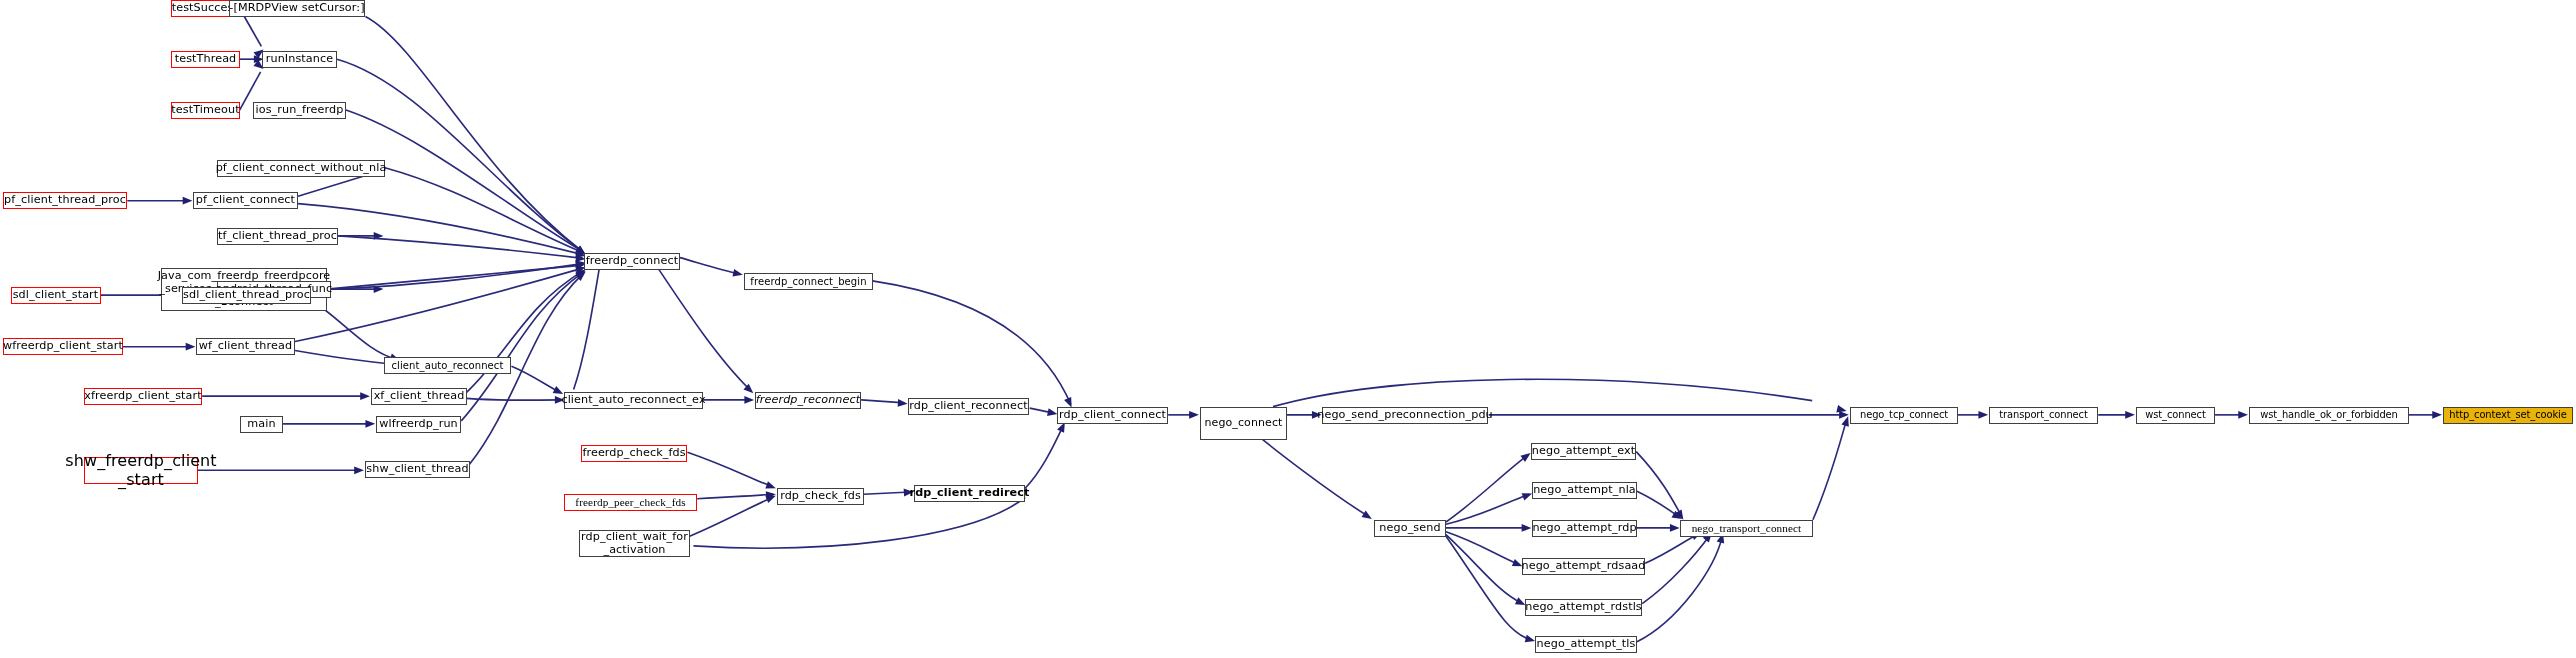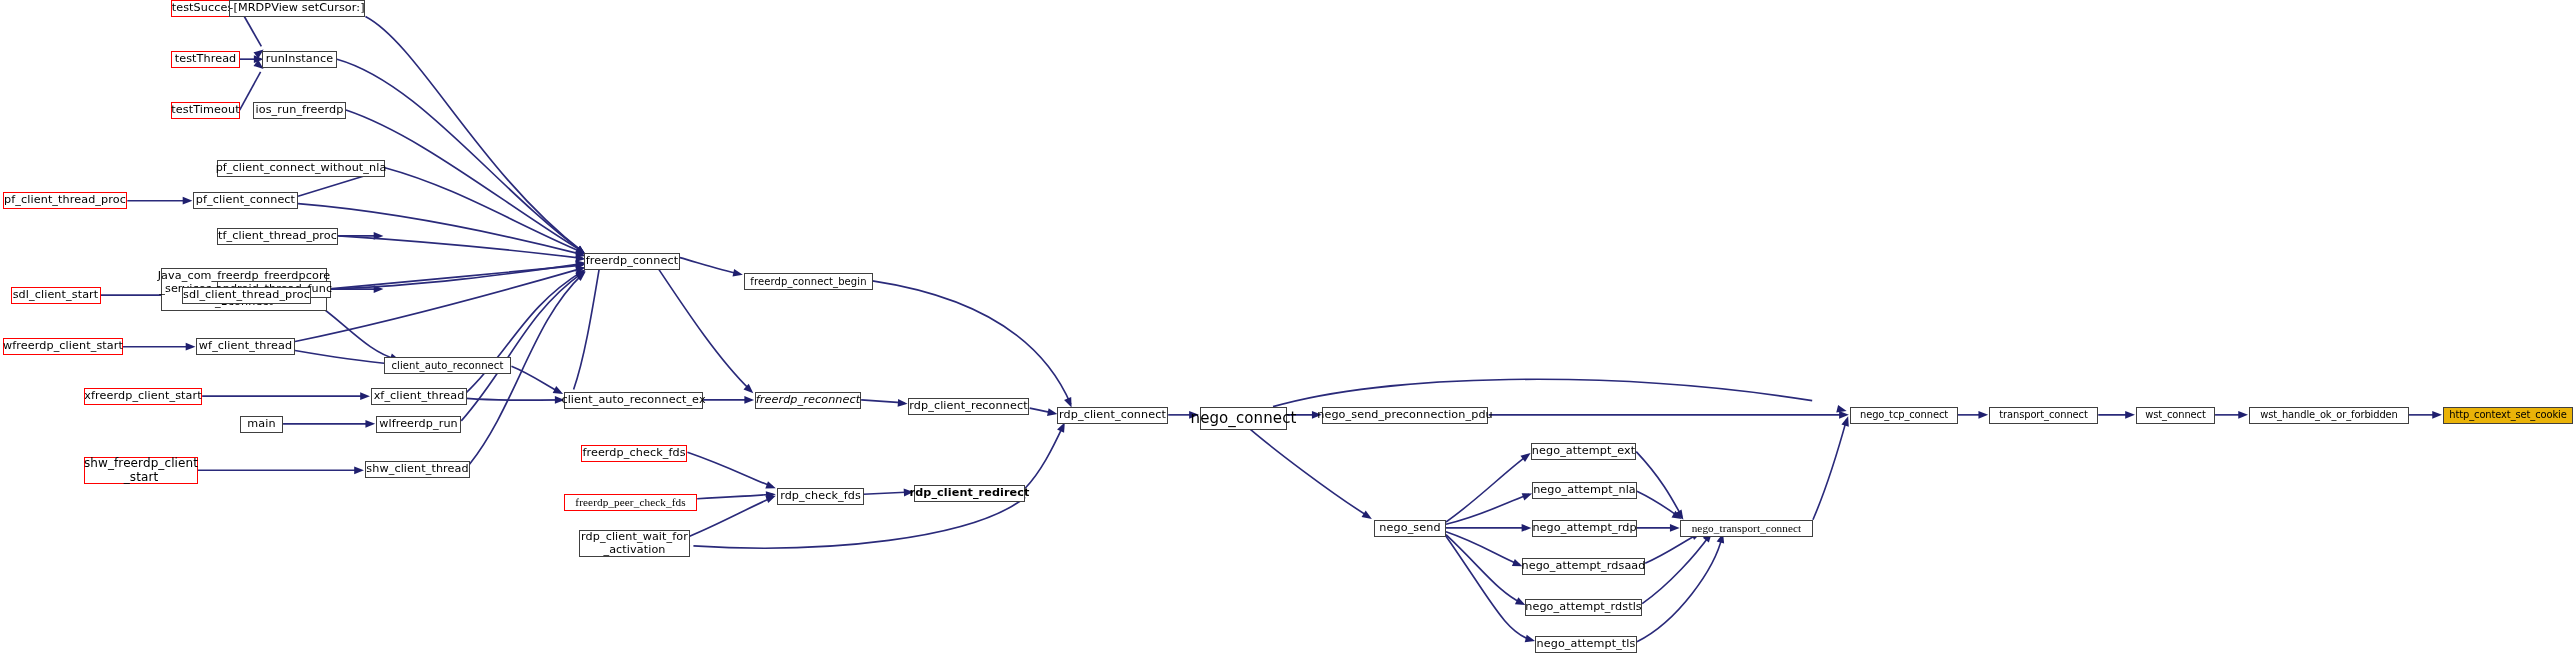--- a/index.html
+++ b/index.html
@@ -175,27 +175,27 @@
       <div class="node " style="left: 755px; top: 392px; width: 106px; height: 16.5px; font-size: 11.2px; font-style: italic;">freerdp_reconnect</div>
       <div class="node " style="left: 908px; top: 398px; width: 121px; height: 16.5px; font-size: 11.2px;">rdp_client_reconnect</div>
       <div class="node red" style="left: 84px; top: 388px; width: 118px; height: 16.5px; font-size: 11.2px;">xfreerdp_client_start</div>
       <div class="node " style="left: 371px; top: 388px; width: 96px; height: 16.5px; font-size: 11.2px;">xf_client_thread</div>
       <div class="node red" style="left: 581px; top: 445px; width: 106px; height: 16.5px; font-size: 11.2px;">freerdp_check_fds</div>
       <div class="node " style="left: 240px; top: 416px; width: 43px; height: 16.5px; font-size: 11.2px;">main</div>
       <div class="node " style="left: 376px; top: 416px; width: 85px; height: 16.5px; font-size: 11.2px;">wlfreerdp_run</div>
       <div class="node red" style="left: 564px; top: 494px; width: 133px; height: 16.5px; font-size: 11.2px; font-family: Liberation Serif, serif;">freerdp_peer_check_fds</div>
       <div class="node " style="left: 777px; top: 488px; width: 87px; height: 16.5px; font-size: 11.2px;">rdp_check_fds</div>
       <div class="node " style="left: 914px; top: 485px; width: 111px; height: 16.5px; font-size: 11.2px; font-weight: bold;">rdp_client_redirect</div>
-      <div class="node red" style="left: 84px; top: 457px; width: 114px; height: 27px; font-size: 12px;">shw_freerdp_client
+      <div class="node red" style="left: 84px; top: 457px; width: 114px; height: 27px; font-size: 16px;">shw_freerdp_client
 _start</div>
       <div class="node " style="left: 365px; top: 461px; width: 105px; height: 16.5px; font-size: 11.2px;">shw_client_thread</div>
       <div class="node " style="left: 579px; top: 530px; width: 111px; height: 27px; font-size: 11.2px;">rdp_client_wait_for
 _activation</div>
       <div class="node " style="left: 1057px; top: 407px; width: 111px; height: 16.5px; font-size: 11.2px;">rdp_client_connect</div>
-      <div class="node " style="left: 1200px; top: 407px; width: 87px; height: 23px; font-size: 15px;">nego_connect</div>
+      <div class="node " style="left: 1200px; top: 407px; width: 87px; height: 33px; font-size: 11px;">nego_connect</div>
       <div class="node " style="left: 1322px; top: 407px; width: 166px; height: 16.5px; font-size: 11.2px;">nego_send_preconnection_pdu</div>
       <div class="node " style="left: 1531px; top: 443px; width: 105px; height: 16.5px; font-size: 11.2px;">nego_attempt_ext</div>
       <div class="node " style="left: 1532px; top: 482px; width: 105px; height: 16.5px; font-size: 11.2px;">nego_attempt_nla</div>
       <div class="node " style="left: 1374px; top: 520px; width: 72px; height: 16.5px; font-size: 11.2px;">nego_send</div>
       <div class="node " style="left: 1532px; top: 520px; width: 105px; height: 16.5px; font-size: 11.2px;">nego_attempt_rdp</div>
       <div class="node " style="left: 1680px; top: 520px; width: 133px; height: 16.5px; font-size: 11.2px; font-family: Liberation Serif, serif;">nego_transport_connect</div>
       <div class="node " style="left: 1522px; top: 558px; width: 123px; height: 16.5px; font-size: 11.2px;">nego_attempt_rdsaad</div>
       <div class="node " style="left: 1525px; top: 599px; width: 117px; height: 16.5px; font-size: 11.2px;">nego_attempt_rdstls</div>
       <div class="node " style="left: 1535px; top: 636px; width: 102px; height: 16.5px; font-size: 11.2px;">nego_attempt_tls</div>
       <div class="node narrow" style="left: 1850px; top: 407px; width: 108px; height: 16.5px; font-size: 11px;">nego_tcp_connect</div>

